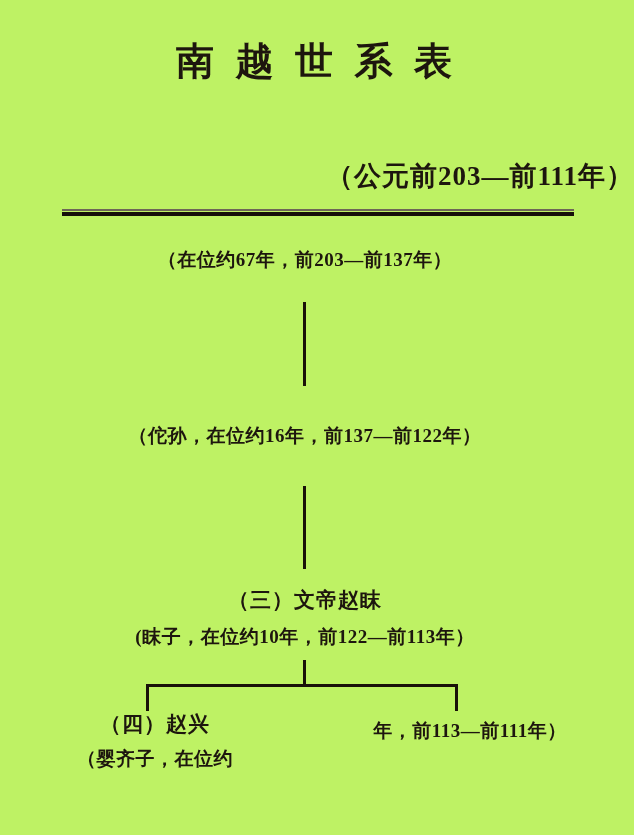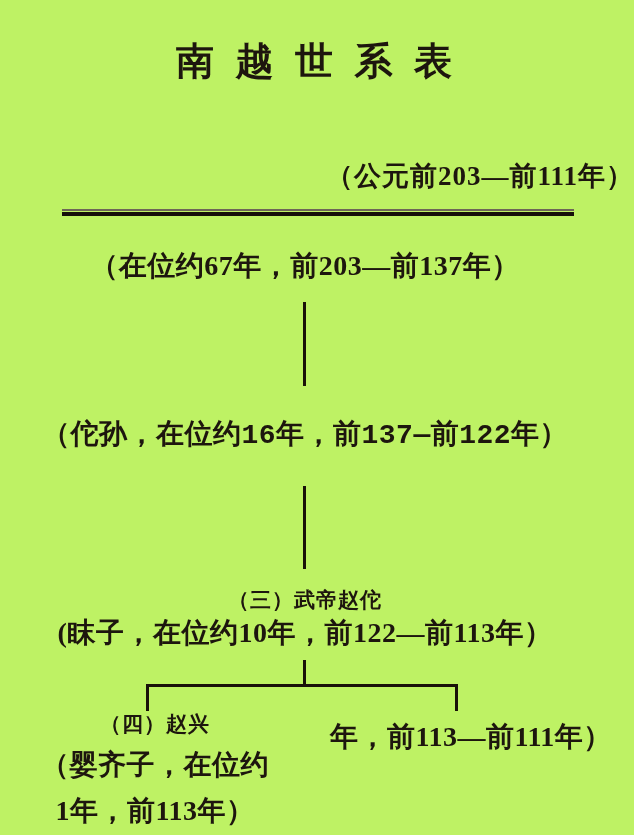--- a/index.html
+++ b/index.html
@@ -61,32 +61,32 @@
     position: absolute;
     text-align: center;
     white-space: nowrap;
   }
   .node .node-name {
     font-size: 21px;
     font-weight: 700;
     letter-spacing: 1px;
   }
   .node .node-detail {
-    font-size: 28px;
+    font-size: 19px;
     font-weight: 700;
     letter-spacing: 0.5px;
   }
   
   .node-center { left: 0; width: 610px; }
   .node-g1 { top: 238px; }
   .node-g1 .node-detail { margin-top: 9px; }
   .node-g2 { top: 403px; }
-  .node-g2 .node-detail { margin-top: 12px; font-family: Liberation Mono, monospace; }
+  .node-g2 .node-detail { margin-top: 20px; }
   .node-g3 { top: 586px; }
-  .node-g3 .node-detail { }
+  .node-g3 .node-detail { margin-top: 10px; }
   .node-g4 { top: 710px; left: 10px; width: 290px; }
   .node-g5 { top: 710px; left: 330px; width: 280px; }
   .node-g4 .node-detail, .node-g5 .node-detail { margin-top: 8px; }
   .connector {
     position: absolute;
     background: #191209;
   }
   .conn-v { width: 3px; }
   .conn-h { height: 3px; }
   .conn-1 { left: 303px; top: 302px; height: 84px; }
@@ -116,32 +116,31 @@
 
   <div class="connector conn-v conn-1"></div>
 
   <div class="node node-center node-g2">
     <div class="node-detail">（佗孙，在位约16年，前137—前122年）</div>
   </div>
 
   <div class="connector conn-v conn-2"></div>
 
   <div class="node node-center node-g3">
-    <div class="node-name">（三）武帝赵佗</div>
+    <div class="node-name">（三）文帝赵眜</div>
     <div class="node-detail">(眜子，在位约10年，前122—前113年）</div>
   </div>
 
   <div class="connector conn-v conn-stub"></div>
   <div class="connector conn-h conn-branch"></div>
   <div class="connector conn-v conn-drop-left"></div>
   <div class="connector conn-v conn-drop-right"></div>
 
   <div class="node node-g4">
     <div class="node-name">（四）赵兴</div>
     <div class="node-detail">（婴齐子，在位约</div>
-    <div class="node-detail">1年，前113年）</div>
   </div>
 
   <div class="node node-g5">
     <div class="node-detail">年，前113—前111年）</div>
   </div>
 
 </div>
 
 </body></html>

